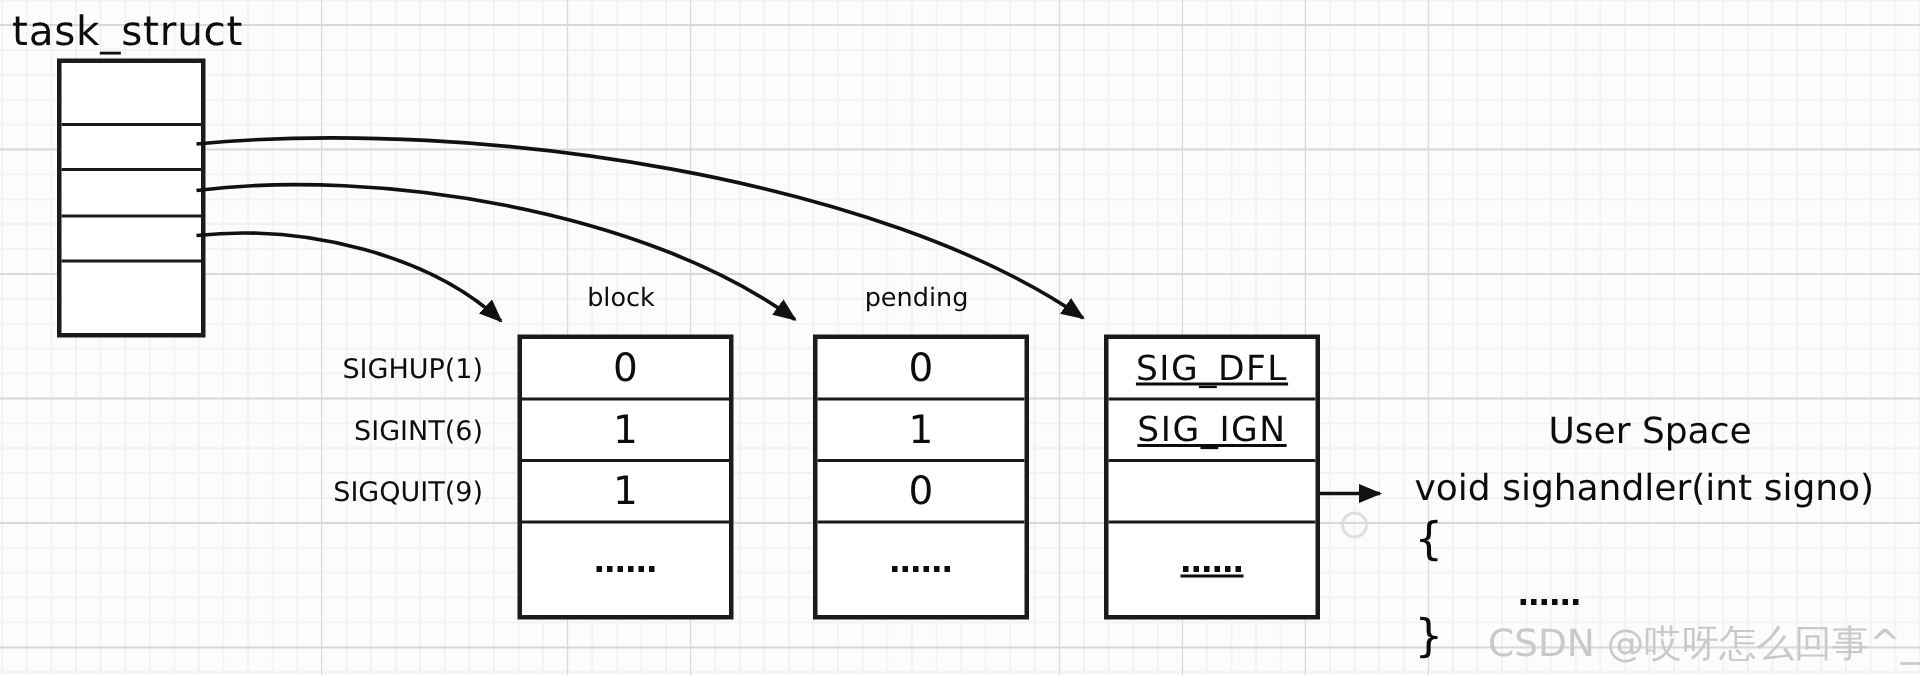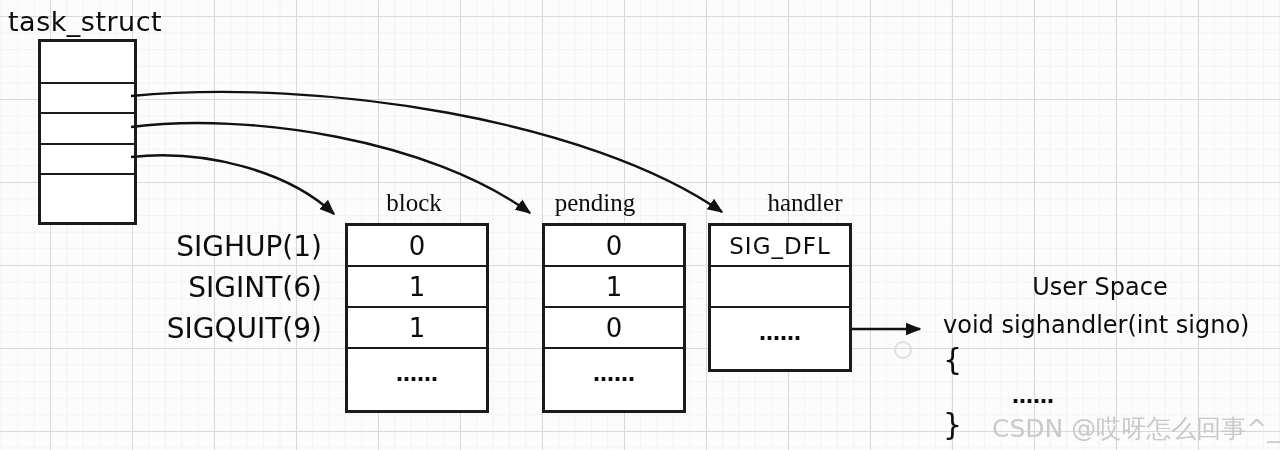--- a/index.html
+++ b/index.html
@@ -21,30 +21,30 @@
   .lbl{position:absolute;white-space:nowrap;}
 
   
   .ts-label{left:8px;top:6px;font-size:27px;letter-spacing:0.5px;}
   .ts-box{position:absolute;left:38px;top:39px;width:93px;border:3px solid #1b1b1b;background:#fff;}
   .ts-box .tcell{border-top:2px solid #1b1b1b;}
   .ts-box .tcell:first-child{border-top:none;}
   .tc1{height:40px;} .tc2{height:28px;} .tc3{height:29px;} .tc4{height:28px;} .tc5{height:47px;}
 
   
-  .colhdr{position:absolute;top:189px;width:138px;height:30px;text-align:center;font-size:25px;font-family:Liberation Serif, serif;}
-  .hdr-block{left:345px;} .hdr-pending{left:526px;} .hdr-handler{left:736px;}
+  .colhdr{position:absolute;top:189px;width:138px;height:30px;text-align:center;font-size:17px;}
+  .hdr-block{left:345px;} .hdr-pending{left:542px;} .hdr-handler{left:736px;}
 
   
   .signames{position:absolute;left:120px;top:226px;width:212px;text-align:right;}
-  .signames .srow{height:41px;line-height:41px;font-size:28px;padding-right:10px;}
+  .signames .srow{height:41px;line-height:41px;font-size:18px;padding-right:10px;}
 
   
   .sigtable{position:absolute;top:223px;width:138px;border:3px solid #1b1b1b;background:#fff;}
-  .t-block{left:345px;} .t-pending{left:542px;} .t-handler{left:708px;}
+  .t-block{left:345px;} .t-pending{left:542px;} .t-handler{left:736px;text-decoration:underline;}
   .sigtable .cell{
     height:39px;border-top:2px solid #1b1b1b;
     display:flex;align-items:center;justify-content:center;
     font-size:26px;
   }
   .sigtable .cell:first-child{border-top:none;}
   .sigtable .cell.tall{height:61px;}
   .t-handler .cell{font-size:23px;letter-spacing:1px;}
   .cell.dots,.dots-inline{font-size:21px;font-weight:bold;letter-spacing:0px;}
   .cell.dots span{transform:translateY(-6px);}
@@ -85,21 +85,20 @@
       </marker>
     </defs>
     <path d="M131,96 C320,78 590,120 722,212" fill="none" stroke="#111" stroke-width="2.4" marker-end="url(#ah)"></path>
     <path d="M131,127 C250,112 430,140 530,213" fill="none" stroke="#111" stroke-width="2.4" marker-end="url(#ah)"></path>
     <path d="M131,157 C205,149 288,171 334,214" fill="none" stroke="#111" stroke-width="2.4" marker-end="url(#ah)"></path>
     <path d="M830,329 L920,329" fill="none" stroke="#111" stroke-width="2.4" marker-end="url(#ah)"></path>
   </svg>
 
   <div class="colhdr hdr-block">block</div>
   <div class="colhdr hdr-pending">pending</div>
-  <div class="colhdr hdr-handler">handler</div>
 
   <div class="signames">
     <div class="srow">SIGHUP(1)</div>
     <div class="srow">SIGINT(6)</div>
     <div class="srow">SIGQUIT(9)</div>
   </div>
 
   <div class="sigtable t-block">
     <div class="cell">0</div>
     <div class="cell">1</div>
@@ -113,20 +112,21 @@
     <div class="cell">0</div>
     <div class="cell">1</div>
     <div class="cell">0</div>
     <div class="cell tall dots">
         <span>……</span>
       </div>
   </div>
 
   <div class="sigtable t-handler">
     <div class="cell">SIG_DFL</div>
+    <div class="cell">SIG_IGN</div>
     <div class="cell"></div>
     <div class="cell tall dots">
         <span>……</span>
       </div>
   </div>
 
   <div class="faint-circle"></div>
 
   <div class="lbl us-signature">void sighandler(int signo)</div>
   <div class="lbl us-heading">User Space</div>

